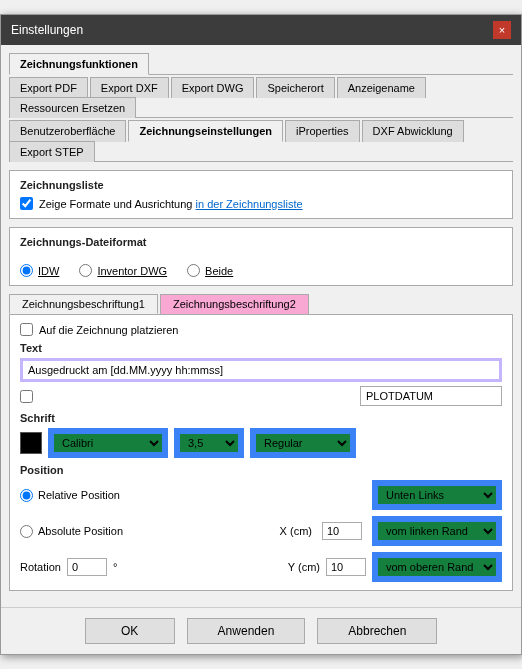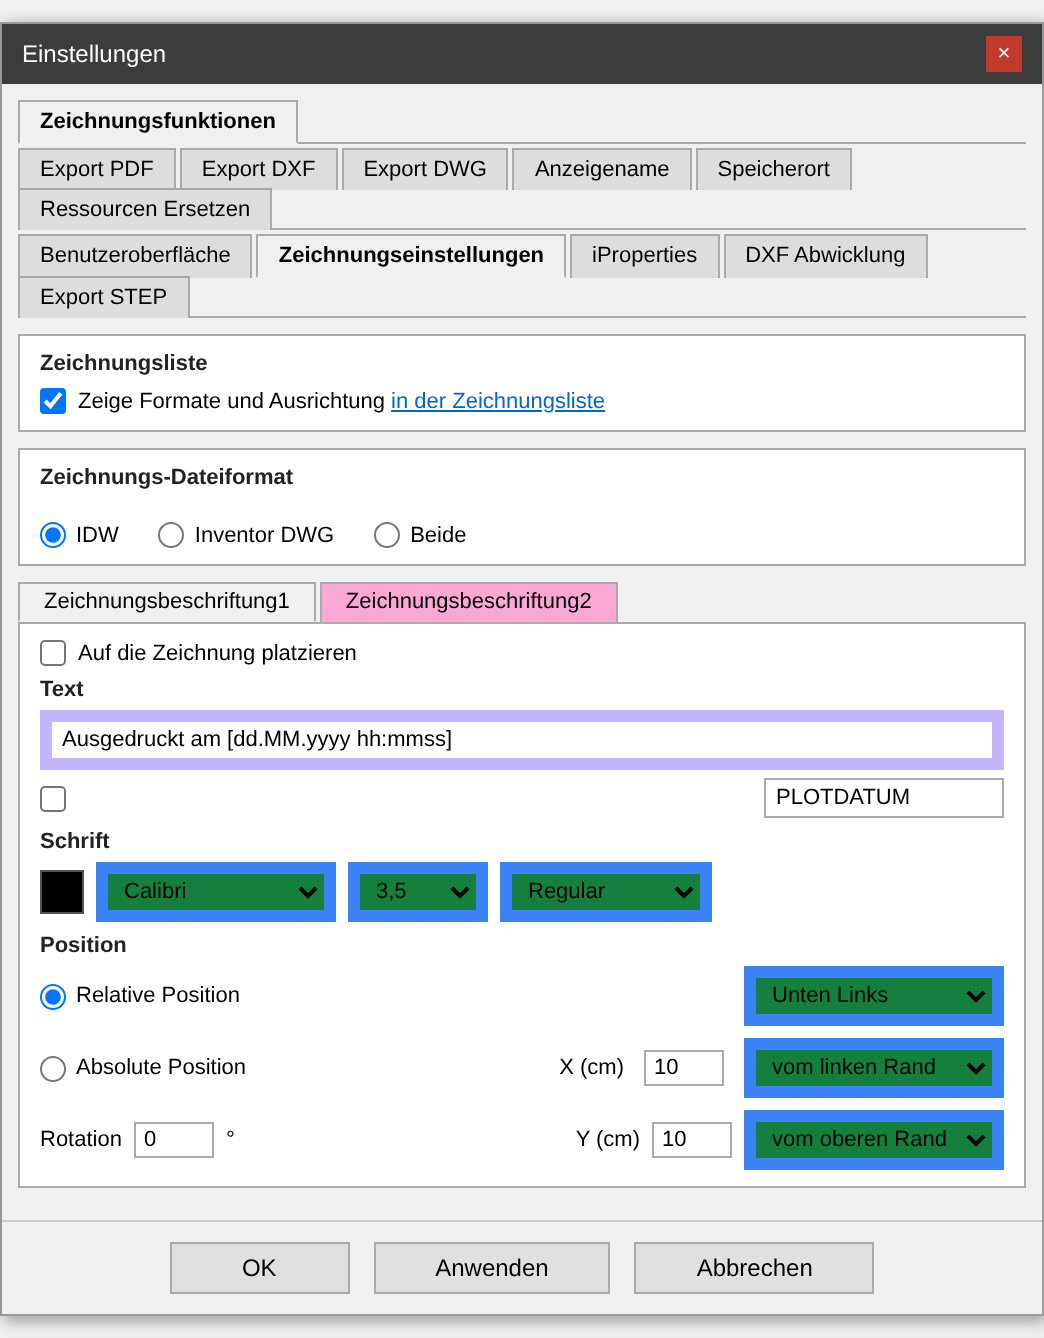--- a/index.html
+++ b/index.html
@@ -91,20 +91,21 @@
     }
     .checkbox-row input[type="checkbox"] {
       width: 13px;
       height: 13px;
     }
     .radio-group {
       display: flex;
       align-items: center;
       gap: 20px;
       margin-top: 16px;
+      text-decoration: underline;
     }
     .radio-item {
       display: flex;
       align-items: center;
       gap: 5px;
       font-size: 11px;
     }
     
     .inner-tabs {
       display: flex;
@@ -132,21 +133,21 @@
     }
     .field-label {
       font-size: 11px;
       font-weight: 700;
       margin-bottom: 4px;
       margin-top: 6px;
       color: #222;
     }
     .text-input {
       width: 100%;
-      border: 6px solid #c4b5fd;
+      border: 3px solid #c4b5fd;
       padding: 3px 5px;
       font-size: 11px;
       background: #fff;
     }
     .two-col {
       display: flex;
       align-items: center;
       gap: 8px;
       margin-top: 4px;
     }
@@ -154,21 +155,21 @@
       width: 13px;
       height: 13px;
     }
     .small-input {
       border: 1px solid #aaa;
       padding: 3px 5px;
       font-size: 11px;
       background: #fff;
     }
     .plotdatum-input {
-      width: 120px;
+      width: 142px;
     }
     
     .schrift-row {
       display: flex;
       align-items: center;
       gap: 6px;
       margin-top: 4px;
     }
     .color-box {
       width: 22px;
@@ -257,22 +258,22 @@
   <div class="content">
 
     <div class="tabs-row">
       <div class="tab active">Zeichnungsfunktionen</div>
     </div>
 
     <div class="tabs-row2">
       <div class="tab">Export PDF</div>
       <div class="tab">Export DXF</div>
       <div class="tab">Export DWG</div>
+      <div class="tab">Speicherort</div>
       <div class="tab">Anzeigename</div>
-      <div class="tab">Speicherort</div>
       <div class="tab">Ressourcen Ersetzen</div>
     </div>
 
     <div class="tabs-row2">
       <div class="tab">Benutzeroberfläche</div>
       <div class="tab active">Zeichnungseinstellungen</div>
       <div class="tab">iProperties</div>
       <div class="tab">DXF Abwicklung</div>
       <div class="tab">Export STEP</div>
     </div>

